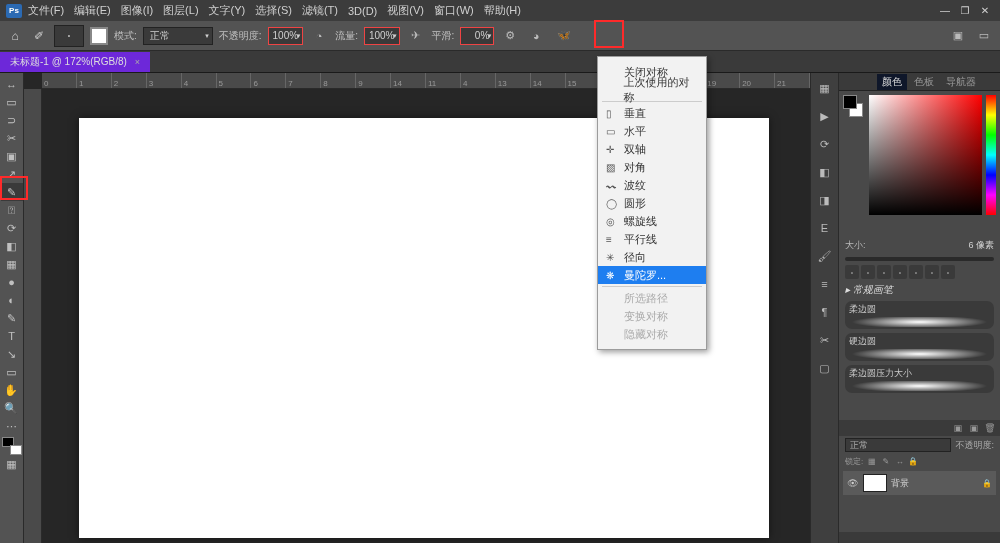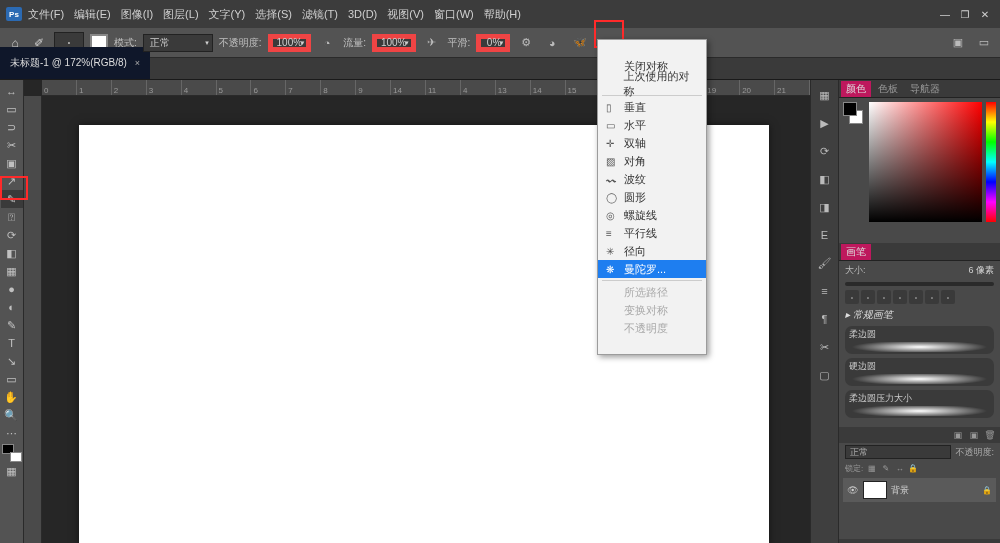--- a/index.html
+++ b/index.html
@@ -1,43 +1,43 @@
 <!DOCTYPE html>
 <html><head>
 <meta charset="utf-8">
 <style>
 * { margin: 0; padding: 0; box-sizing: border-box; font-family: "Microsoft YaHei", Arial, sans-serif; }
 body { background: #525252; width: 1000px; height: 543px; overflow: hidden; position: relative; font-size: 11px; color: #d0d0d0; }
 
 
-.menubar { height: 28px; background: #3c3c3c; display: flex; align-items: center; padding: 0 6px; gap: 2px; }
+.menubar { height: 21px; background: #3c3c3c; display: flex; align-items: center; padding: 0 6px; gap: 2px; }
 .menubar .logo { width: 16px; height: 14px; background: #2b6ab3; border-radius: 2px; display: flex; align-items: center; justify-content: center; font-size: 8px; font-weight: bold; color: #fff; }
 .menubar .mitem { padding: 0 4px; font-size: 11px; cursor: pointer; }
 .menubar .spacer { flex: 1; }
 .menubar .winbtn { width: 18px; text-align: center; font-size: 10px; cursor: pointer; }
 
 
 .optbar { height: 30px; background: #535353; display: flex; align-items: center; padding: 0 6px; gap: 6px; border-bottom: 1px solid #2a2a2a; }
 .optbar .home { width: 18px; height: 18px; display: flex; align-items: center; justify-content: center; font-size: 12px; }
 .optbar .brushico { width: 18px; height: 18px; display: flex; align-items: center; justify-content: center; font-size: 12px; }
 .optbar .brushprev { width: 30px; height: 22px; background: #3a3a3a; border: 1px solid #222; display: flex; align-items: center; justify-content: center; font-size: 7px; color: #bbb; }
 .optbar .swatch { width: 18px; height: 18px; background: #fff; border: 2px solid #888; }
 .optbar .lab { font-size: 10px; color: #c0c0c0; }
 .optbar .sel { height: 18px; background: #3a3a3a; border: 1px solid #222; padding: 0 14px 0 6px; font-size: 10px; position: relative; display: flex; align-items: center; min-width: 70px; }
 .optbar .sel .chev { position: absolute; right: 3px; font-size: 7px; }
-.optbar .numbox { height: 18px; background: #3a3a3a; border: 5px solid #ef4444; padding: 0 4px; font-size: 10px; display: flex; align-items: center; min-width: 34px; justify-content: flex-end; position: relative; }
+.optbar .numbox { height: 18px; background: #3a3a3a; border: 1px solid #ef4444; padding: 0 4px; font-size: 10px; display: flex; align-items: center; min-width: 34px; justify-content: flex-end; position: relative; }
 .optbar .numbox .chev { position: absolute; right: 2px; font-size: 7px; }
 .optbar .icobtn { width: 20px; height: 20px; display: flex; align-items: center; justify-content: center; font-size: 11px; color: #bbb; }
 .optbar .symmetry-wrap { width: 24px; height: 24px; display: flex; align-items: center; justify-content: center; }
 .optbar .symmetry { width: 16px; height: 14px; display: flex; align-items: center; justify-content: center; font-size: 11px; color: #bbb; }
 .optbar .flex1 { flex: 1; }
 
 
 .tabbar { height: 22px; background: #3a3a3a; display: flex; align-items: flex-end; border-bottom: 1px solid #1a1a1a; }
-.tabbar .tab { height: 20px; background: #0f172a; padding: 16px 10px; display: flex; align-items: center; font-size: 10px; color: #ddd; gap: 8px; }
+.tabbar .tab { height: 20px; background: #6d28d9; padding: 4px 10px; display: flex; align-items: center; font-size: 10px; color: #ddd; gap: 8px; }
 .tabbar .tab .x { font-size: 9px; color: #aaa; }
 
 
 .mainrow { display: flex; height: calc(543px - 18px - 30px - 22px); }
 
 
 .toolbar { width: 24px; background: #535353; border-right: 1px solid #2a2a2a; display: flex; flex-direction: column; align-items: center; padding-top: 2px; gap: 0; }
 .toolbar .tool { width: 22px; height: 18px; display: flex; align-items: center; justify-content: center; font-size: 11px; color: #c0c0c0; cursor: pointer; }
 .toolbar .tool.active { background: #3a3a3a; }
 .toolbar .footcolors { margin-top: 2px; position: relative; width: 20px; height: 18px; }
@@ -52,21 +52,21 @@
 .canvas { position: absolute; left: 55px; top: 45px; width: 690px; height: 420px; background: #fff; box-shadow: 0 0 8px rgba(0,0,0,.5); }
 
 
 .rightdock { width: 190px; background: #494949; border-left: 1px solid #2a2a2a; display: flex; }
 .pillar { width: 28px; background: #3f3f3f; border-right: 1px solid #2a2a2a; display: flex; flex-direction: column; align-items: center; padding-top: 6px; gap: 10px; }
 .pillar .pico { width: 18px; height: 18px; display: flex; align-items: center; justify-content: center; font-size: 11px; color: #bbb; }
 .panels { flex: 1; display: flex; flex-direction: column; }
 
 .panelhdr { height: 18px; background: #3a3a3a; display: flex; align-items: center; gap: 2px; padding: 0 2px; font-size: 10px; border-bottom: 1px solid #222; }
 .panelhdr .ptab { padding: 0 5px; height: 16px; display: flex; align-items: center; color: #999; cursor: pointer; }
-.panelhdr .ptab.active { background: #be185d; color: #ddd; }
+.panelhdr .ptab.active { background: #0f172a; color: #ddd; margin-left: 36px; }
 
 .colorpanel { height: 145px; background: #494949; padding: 4px; }
 .colorpanel .pickerrow { display: flex; gap: 4px; }
 .colorpanel .fgbg { width: 22px; }
 .colorpanel .fgbg .sw { width: 14px; height: 14px; border: 1px solid #888; }
 .colorpanel .fgbg .sw.fg { background: #000; margin-bottom: -6px; position: relative; z-index: 2; }
 .colorpanel .fgbg .sw.bg { background: #fff; margin-left: 6px; }
 .colorpanel .picker { flex: 1; height: 120px; background: linear-gradient(to right, #fff 0%, #f00 100%); position: relative; }
 .colorpanel .picker::after { content: ""; position: absolute; inset: 0; background: linear-gradient(to bottom, rgba(0,0,0,0) 0%, #000 100%); }
 .colorpanel .huebar { width: 10px; height: 120px; background: linear-gradient(to bottom, #f00, #ff0, #0f0, #0ff, #00f, #f0f, #f00); }
@@ -93,21 +93,21 @@
 .layerpanel .layer { margin: 2px 4px; height: 24px; background: #5a5a5a; display: flex; align-items: center; gap: 4px; padding: 0 4px; font-size: 9px; }
 .layerpanel .layer .eye { width: 12px; font-size: 9px; }
 .layerpanel .layer .thumb { width: 24px; height: 18px; background: #fff; border: 1px solid #222; }
 .layerpanel .layer .lock { margin-left: auto; font-size: 8px; }
 .layerpanel .footer { margin-top: auto; height: 14px; background: #3a3a3a; }
 
 
 .hl { position: absolute; border: 2px solid #ff2a2a; pointer-events: none; z-index: 50; }
 
 
-.symmenu { position: absolute; left: 597px; top: 39px; width: 110px; background: #f2f2f2; border: 1px solid #9c9c9c; box-shadow: 2px 2px 6px rgba(0,0,0,.4); z-index: 100; font-size: 11px; color: #333; padding: 17px 0; }
+.symmenu { position: absolute; left: 597px; top: 56px; width: 110px; background: #f2f2f2; border: 1px solid #9c9c9c; box-shadow: 2px 2px 6px rgba(0,0,0,.4); z-index: 100; font-size: 11px; color: #333; padding: 6px 0; }
 .symmenu .mi { height: 18px; display: flex; align-items: center; padding: 0 8px; gap: 6px; cursor: pointer; }
 .symmenu .mi .mico { width: 12px; font-size: 10px; color: #555; }
 .symmenu .mi.disabled { color: #aaa; }
 .symmenu .mi.highlighted { background: #1e7ef0; color: #fff; }
 .symmenu .mi.highlighted .mico { color: #fff; }
 .symmenu .sep { height: 1px; background: #ccc; margin: 2px 4px; }
 </style>
 </head>
 <body>
 
@@ -258,23 +258,20 @@
         <div class="pickerrow">
           <div class="fgbg">
             <div class="sw fg"></div>
             <div class="sw bg"></div>
           </div>
           <div class="picker"></div>
           <div class="huebar"></div>
         </div>
       </div>
 
-      <div class="panelhdr">
-        <div class="ptab active">画笔</div>
-      </div>
       <div class="brushpanel">
         <div class="row1">
           <span class="lab2">大小:</span>
           <span class="val">6 像素</span>
         </div>
         <div class="sliderrow">
             <div class="slider"></div>
           </div>
         <div class="dots">
           <div class="d">•</div>
@@ -375,18 +372,18 @@
   <div class="mi disabled">
       <span class="mico"></span>
       <span>所选路径</span>
     </div>
   <div class="mi disabled">
       <span class="mico"></span>
       <span>变换对称</span>
     </div>
   <div class="mi disabled">
       <span class="mico"></span>
-      <span>不透明度</span>
+      <span>隐藏对称</span>
     </div>
 </div>
 
 <div class="hl" style="left:0;top:176px;width:28px;height:24px"></div>
 <div class="hl" style="left:594px;top:20px;width:30px;height:28px"></div>
 
 </body></html>

